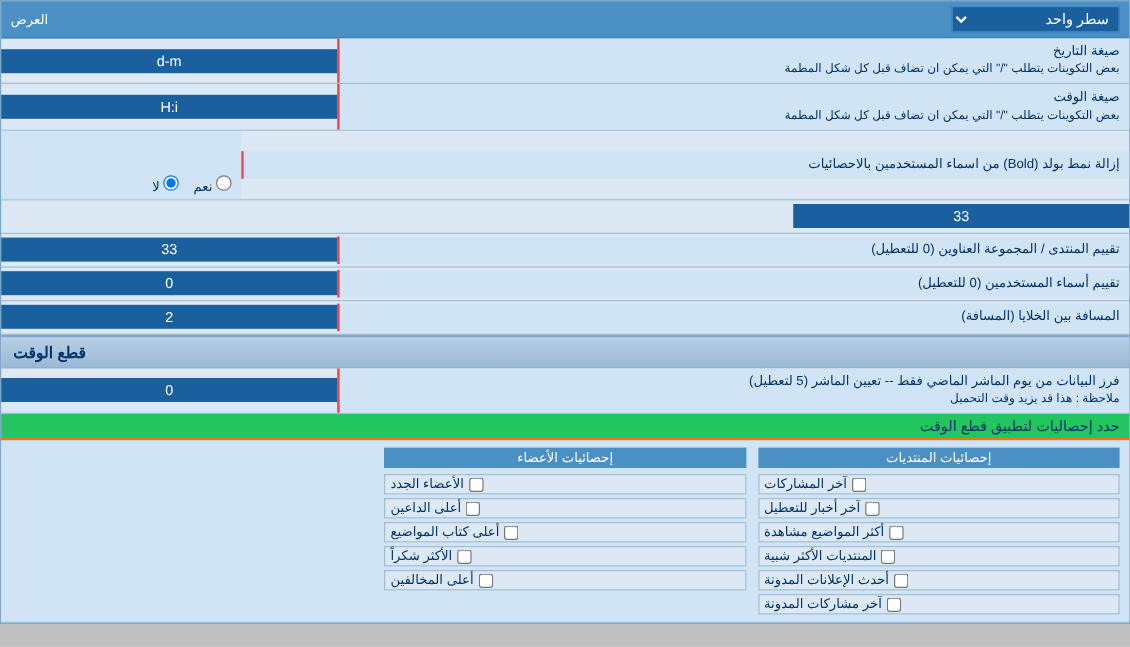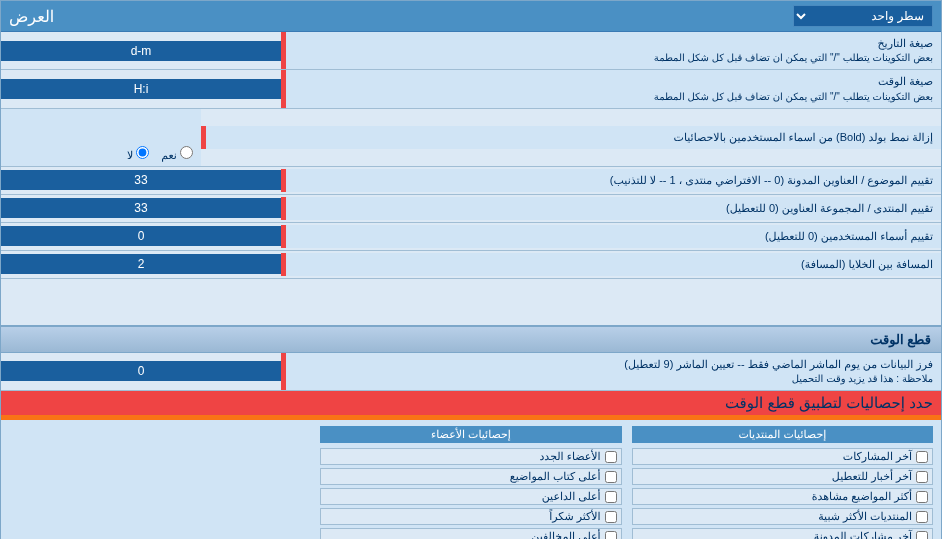--- a/index.html
+++ b/index.html
@@ -21,21 +21,21 @@
       border-bottom: 1px solid #a0bdd4;
       min-height: 28px;
       align-items: center;
     }
     .label-cell {
       background: #d0e4f5;
       color: #003366;
       padding: 4px 8px;
       flex: 1;
       text-align: right;
-      border-left: 5px solid #ef4444;
+      border-left: 2px solid #ef4444;
       line-height: 1.4;
       font-size: 11px;
     }
     .input-cell {
       background: #1a5f9e;
       padding: 3px 6px;
       width: 280px;
       min-width: 200px;
       display: flex;
       align-items: center;
@@ -72,24 +72,23 @@
       font-size: 11px;
       margin-top: 33px;
     }
     
     .section-header {
       background: linear-gradient(to bottom, #b8cfe8, #9ab8d4);
       color: #003366;
       font-weight: bold;
       font-size: 13px;
       padding: 5px 10px;
-      text-align: right;
+      text-align: left;
       border-bottom: 1px solid #7da7c9;
       border-top: 2px solid #7da7c9;
-      margin-top: 46px;
     }
     
     .checkboxes-section {
       background: #d0e4f5;
       padding: 6px 8px;
       border-bottom: 1px solid #a0bdd4;
     }
     .checkboxes-grid {
       display: flex;
       flex-direction: row;
@@ -111,49 +110,50 @@
     }
     .checkbox-item {
       display: flex;
       align-items: center;
       gap: 4px;
       color: #003366;
       font-size: 11px;
       padding: 1px 4px;
       background: #dce9f5;
       border: 1px solid #a0bdd4;
+      justify-content: flex-end;
     }
     .checkbox-item input[type="checkbox"] {
       width: 12px;
       height: 12px;
     }
     .top-select-row {
       background: #4a90c4;
       display: flex;
       align-items: center;
       justify-content: space-between;
       padding: 4px 8px;
       border-bottom: 1px solid #3a7ab4;
     }
     .top-label {
       color: white;
-      font-size: 16px;
+      font-size: 11px;
     }
     .note-text {
       font-size: 10px;
       color: #003366;
       display: block;
     }
     .limit-row {
-      background: #ef4444;
+      background: #22c55e;
       padding: 3px 8px;
-      font-size: 15px;
+      font-size: 12px;
       color: #003366;
       text-align: right;
-      border-bottom: 5px solid #f97316;
+      border-bottom: 2px solid #f97316;
     }
   </style>
 </head>
 <body>
 
 <div class="main-container">
 
   <div class="top-select-row">
     <select class="select-input">
       <option>سطر واحد</option>
@@ -193,21 +193,20 @@
         <span>نعم</span>
       </label>
       <label class="radio-label">
         <input type="radio" name="bold" value="no" checked="" style="">
         <span>لا</span>
       </label>
     </div>
   </div>
 
   <div class="row">
-    <div class="label-cell">تقييم الموضوع / العناوين المدونة (0 -- الافتراضي منتدى ، 1 -- لا للتذنيب)</div>
     <div class="input-cell">
       <input type="text" class="text-input" value="33" style="">
     </div>
   </div>
 
   <div class="row">
     <div class="label-cell">تقييم المنتدى / المجموعة العناوين (0 للتعطيل)</div>
     <div class="input-cell">
       <input type="text" class="text-input" value="33" style="">
     </div>
@@ -224,21 +223,21 @@
     <div class="label-cell">المسافة بين الخلايا (المسافة)</div>
     <div class="input-cell">
       <input type="text" class="text-input" value="2" style="">
     </div>
   </div>
 
   <div class="section-header">قطع الوقت</div>
 
   <div class="row">
     <div class="label-cell">
-      <span>فرز البيانات من يوم الماشر الماضي فقط -- تعيين الماشر (9 لتعطيل)</span>
+      <span>فرز البيانات من يوم الماشر الماضي فقط -- تعيين الماشر (5 لتعطيل)</span>
       <br>
       <span class="note-text">ملاحظة : هذا قد يزيد وقت التحميل</span>
     </div>
     <div class="input-cell">
       <input type="text" class="text-input" value="0" style="">
     </div>
   </div>
 
   <div class="limit-row">
     <span>حدد إحصاليات لتطبيق قطع الوقت</span>
@@ -262,39 +261,43 @@
         <div class="checkbox-item">
           <input type="checkbox" style="">
           <span>أكثر المواضيع مشاهدة</span>
         </div>
         <div class="checkbox-item">
           <input type="checkbox" style="">
           <span>المنتديات الأكثر شبية</span>
         </div>
         <div class="checkbox-item">
           <input type="checkbox" style="">
+          <span>أحدث الإعلانات المدونة</span>
+        </div>
+        <div class="checkbox-item">
+          <input type="checkbox" style="">
           <span>آخر مشاركات المدونة</span>
         </div>
       </div>
 
       <div class="checkbox-column">
         <div class="checkbox-col-header">
           <span>إحصائيات الأعضاء</span>
         </div>
         <div class="checkbox-item">
           <input type="checkbox" style="">
           <span>الأعضاء الجدد</span>
         </div>
         <div class="checkbox-item">
           <input type="checkbox" style="">
+          <span>أعلى الداعين</span>
+        </div>
+        <div class="checkbox-item">
+          <input type="checkbox" style="">
           <span>أعلى كتاب المواضيع</span>
-        </div>
-        <div class="checkbox-item">
-          <input type="checkbox" style="">
-          <span>أعلى الداعين</span>
         </div>
         <div class="checkbox-item">
           <input type="checkbox" style="">
           <span>الأكثر شكراً</span>
         </div>
         <div class="checkbox-item">
           <input type="checkbox" style="">
           <span>أعلى المخالفين</span>
         </div>
       </div>

